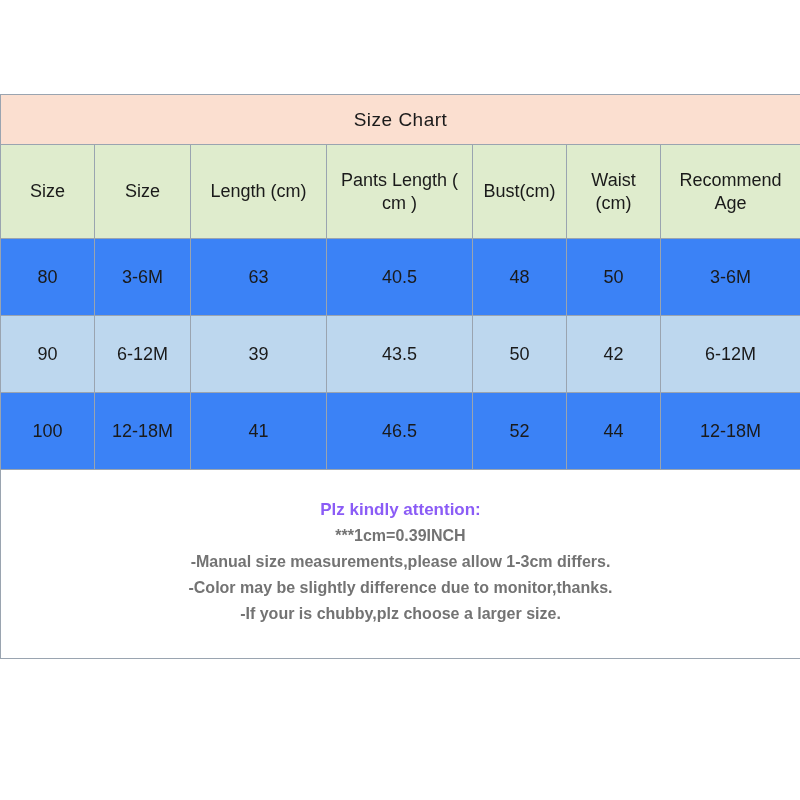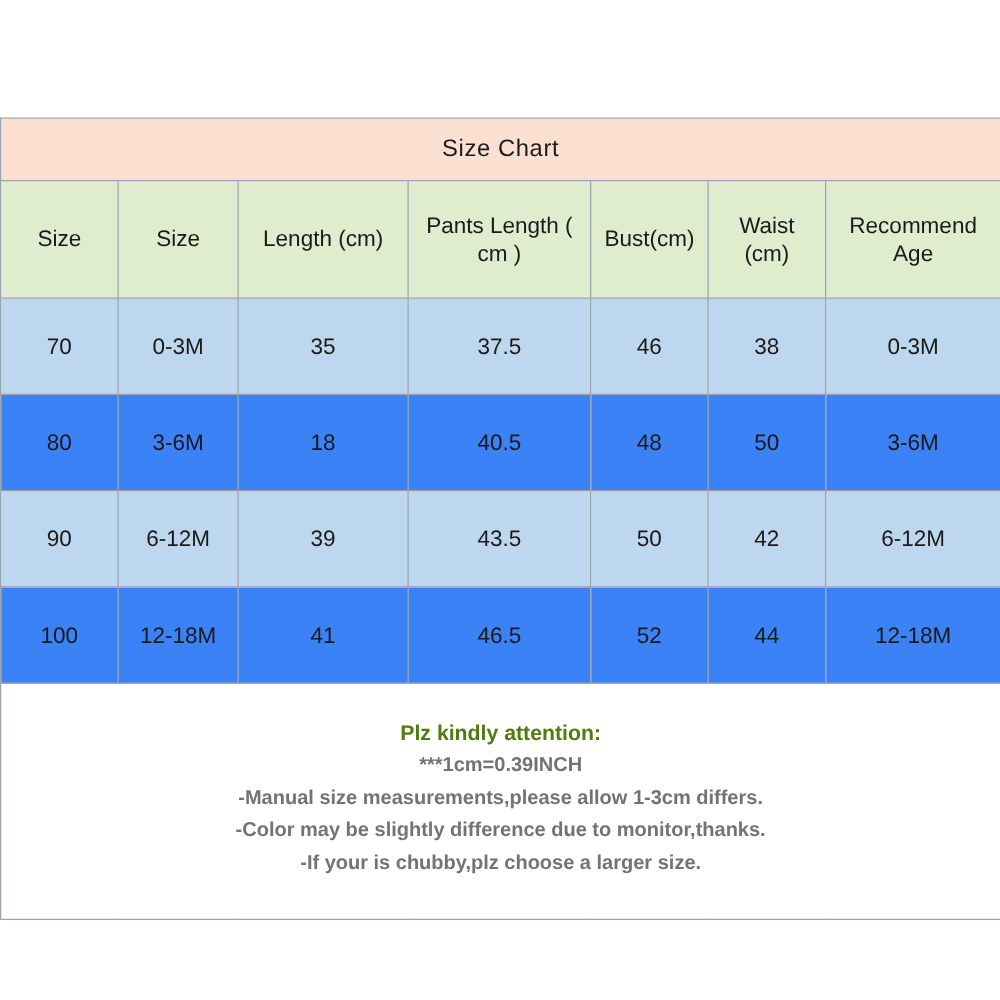--- a/index.html
+++ b/index.html
@@ -63,21 +63,21 @@
     height: 74px;
   }
   .notes-cell {
     background: #ffffff;
     text-align: left;
     padding: 12px 10px 16px 10px;
     height: 160px;
     vertical-align: top;
   }
   .note-head {
-    color: #4d7c0f;
+    color: #8b5cf6;
     font-weight: bold;
     font-size: 17px;
     line-height: 1.55;
   }
   .note-line {
     color: #737373;
     font-weight: bold;
     font-size: 16px;
     line-height: 1.62;
   }
@@ -112,34 +112,25 @@
         <tr class="header-row">
           <td>Size</td>
           <td>Size</td>
           <td>Length (cm)</td>
           <td>Pants Length ( cm )</td>
           <td>Bust(cm)</td>
           <td>Waist (cm)</td>
           <td>Recommend Age</td>
         </tr>
 
-        <tr class="data-row row-blue">
-          <td>70</td>
-          <td>0-3M</td>
-          <td>35</td>
-          <td>37.5</td>
-          <td>46</td>
-          <td>38</td>
-          <td>0-3M</td>
-        </tr>
 
         <tr class="data-row row-white">
           <td>80</td>
           <td>3-6M</td>
-          <td>18</td>
+          <td>63</td>
           <td>40.5</td>
           <td>48</td>
           <td>50</td>
           <td>3-6M</td>
         </tr>
 
         <tr class="data-row row-blue">
           <td>90</td>
           <td>6-12M</td>
           <td>39</td>

